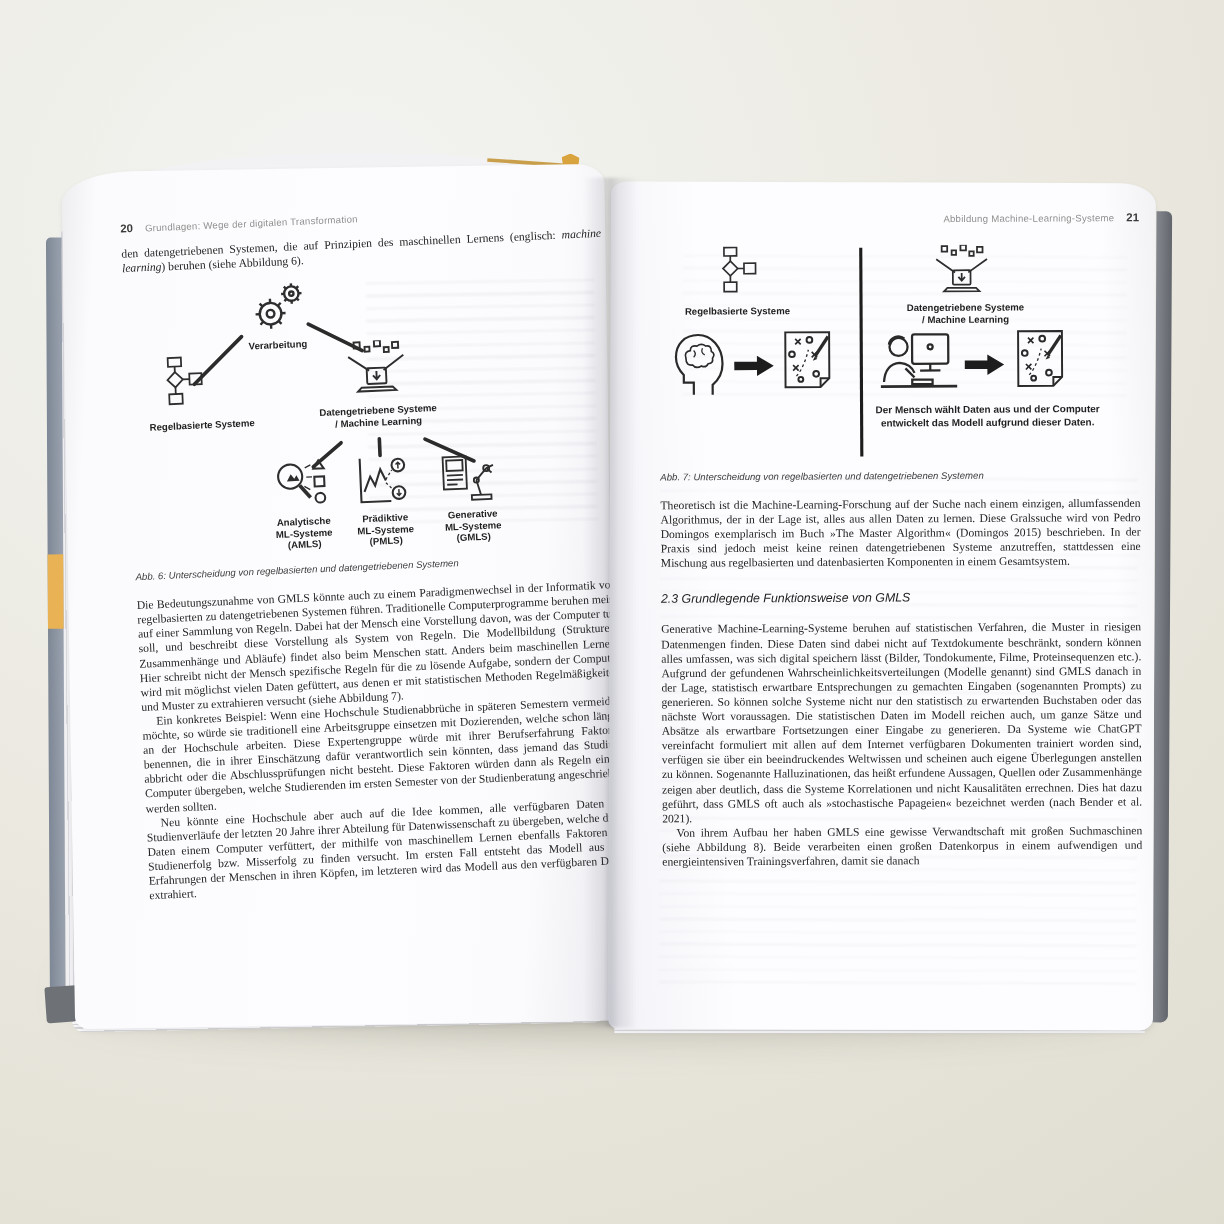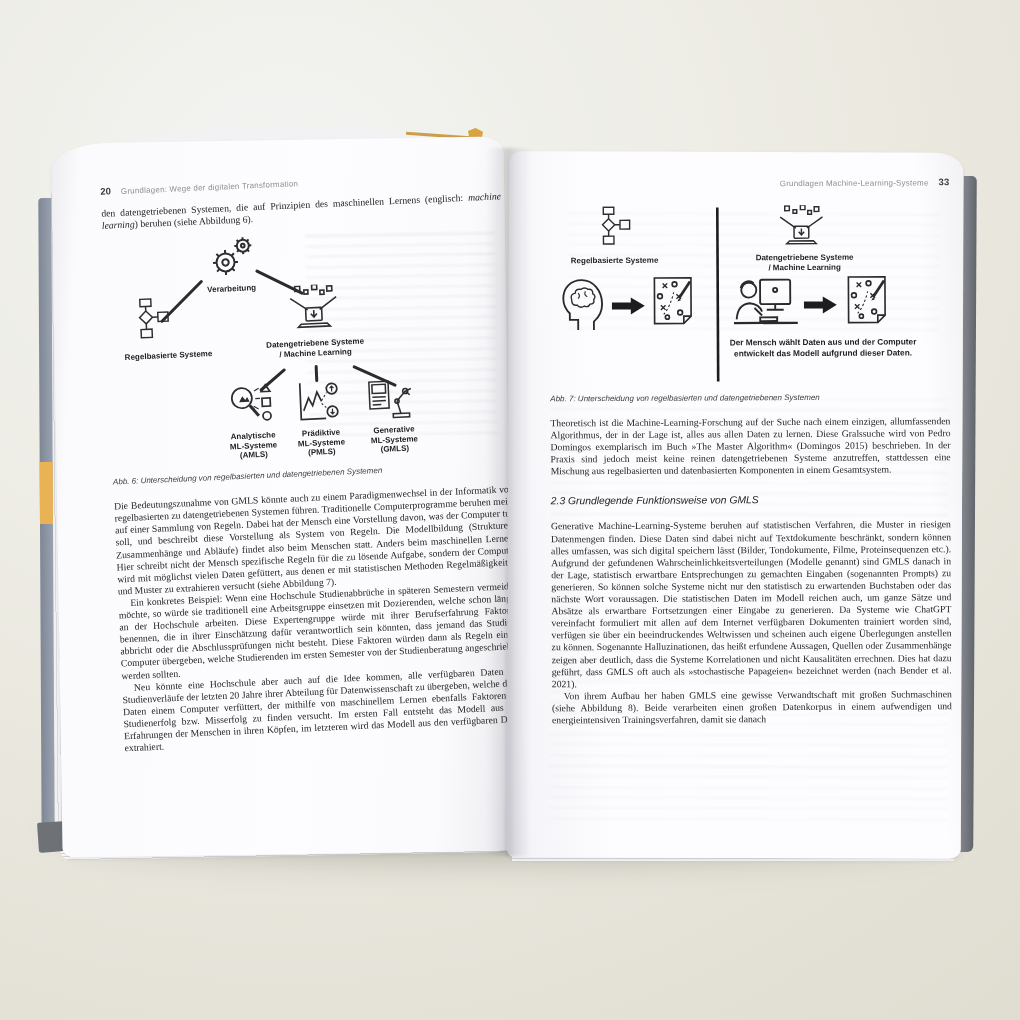--- a/index.html
+++ b/index.html
@@ -252,22 +252,22 @@
       <p class="bp ind">Ein konkretes Beispiel: Wenn eine Hochschule Studienabbrüche in späteren Semestern vermeiden möchte, so würde sie traditionell eine Arbeitsgruppe einsetzen mit Dozierenden, welche schon länger an der Hochschule arbeiten. Diese Expertengruppe würde mit ihrer Berufserfahrung Faktoren benennen, die in ihrer Einschätzung dafür verantwortlich sein könnten, dass jemand das Studium abbricht oder die Abschlussprüfungen nicht besteht. Diese Faktoren würden dann als Regeln einem Computer übergeben, welche Studierenden im ersten Semester von der Studienberatung angeschrieben werden sollten.</p>
       <p class="bp ind">Neu könnte eine Hochschule aber auch auf die Idee kommen, alle verfügbaren Daten der Studienverläufe der letzten 20 Jahre ihrer Abteilung für Datenwissenschaft zu übergeben, welche diese Daten einem Computer verfüttert, der mithilfe von maschinellem Lernen ebenfalls Faktoren für Studienerfolg bzw. Misserfolg zu finden versucht. Im ersten Fall entsteht das Modell aus den Erfahrungen der Menschen in ihren Köpfen, im letzteren wird das Modell aus den verfügbaren Daten extrahiert.</p>
     </div>
   </div>
 
   <div class="page page-r">
     <div class="ghost g3"></div>
     <div class="ghost g2"></div>
     <div class="content-r">
       <div class="runrow right">
-        <span class="runhead">Grundlagen Machine-Learning-Systeme</span>
-        <span class="pagenum">33</span>
+        <span class="runhead">Abbildung Machine-Learning-Systeme</span>
+        <span class="pagenum">21</span>
       </div>
 
       <div class="d7">
         <svg class="lay" viewBox="0 0 400 182">
           <line x1="168" y1="2" x2="168" y2="176" stroke="#1d1d1d" stroke-width="2.6"></line>
         </svg>
 
         <div class="icw p-flow7">
           <svg class="ic" viewBox="0 0 48 54">
               <g stroke="#2e2e2e" stroke-width="1.6" fill="none">

